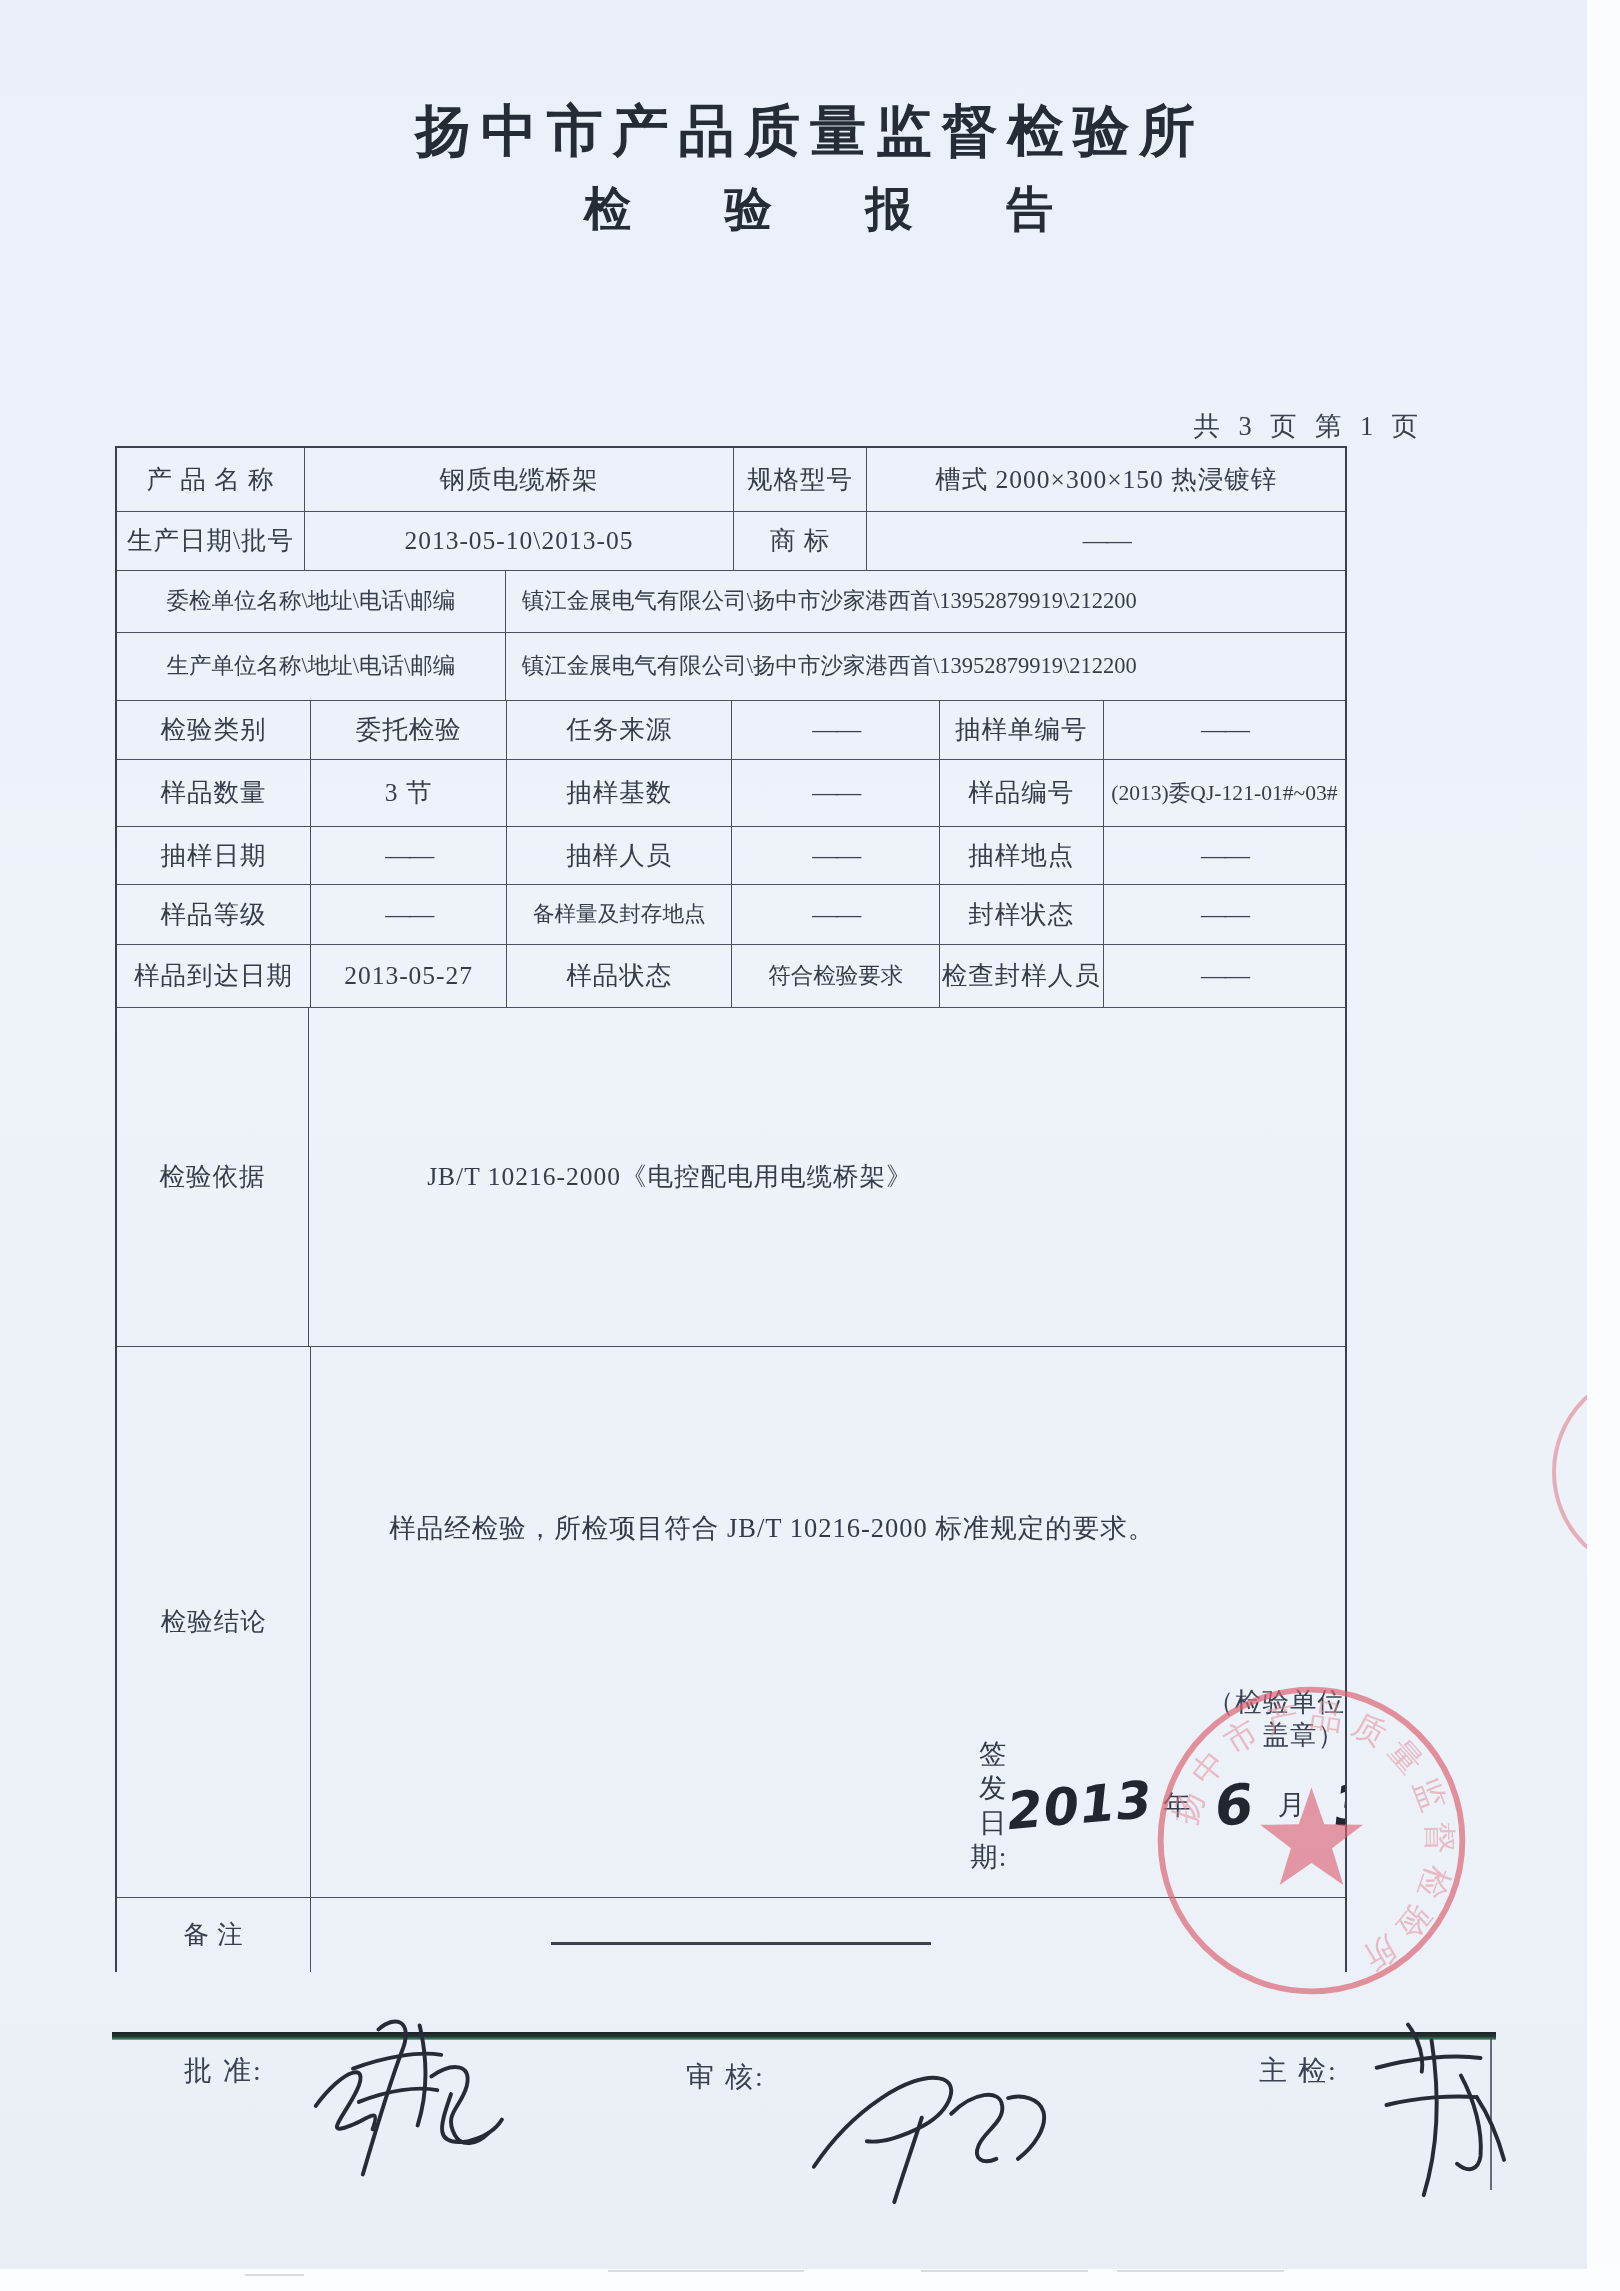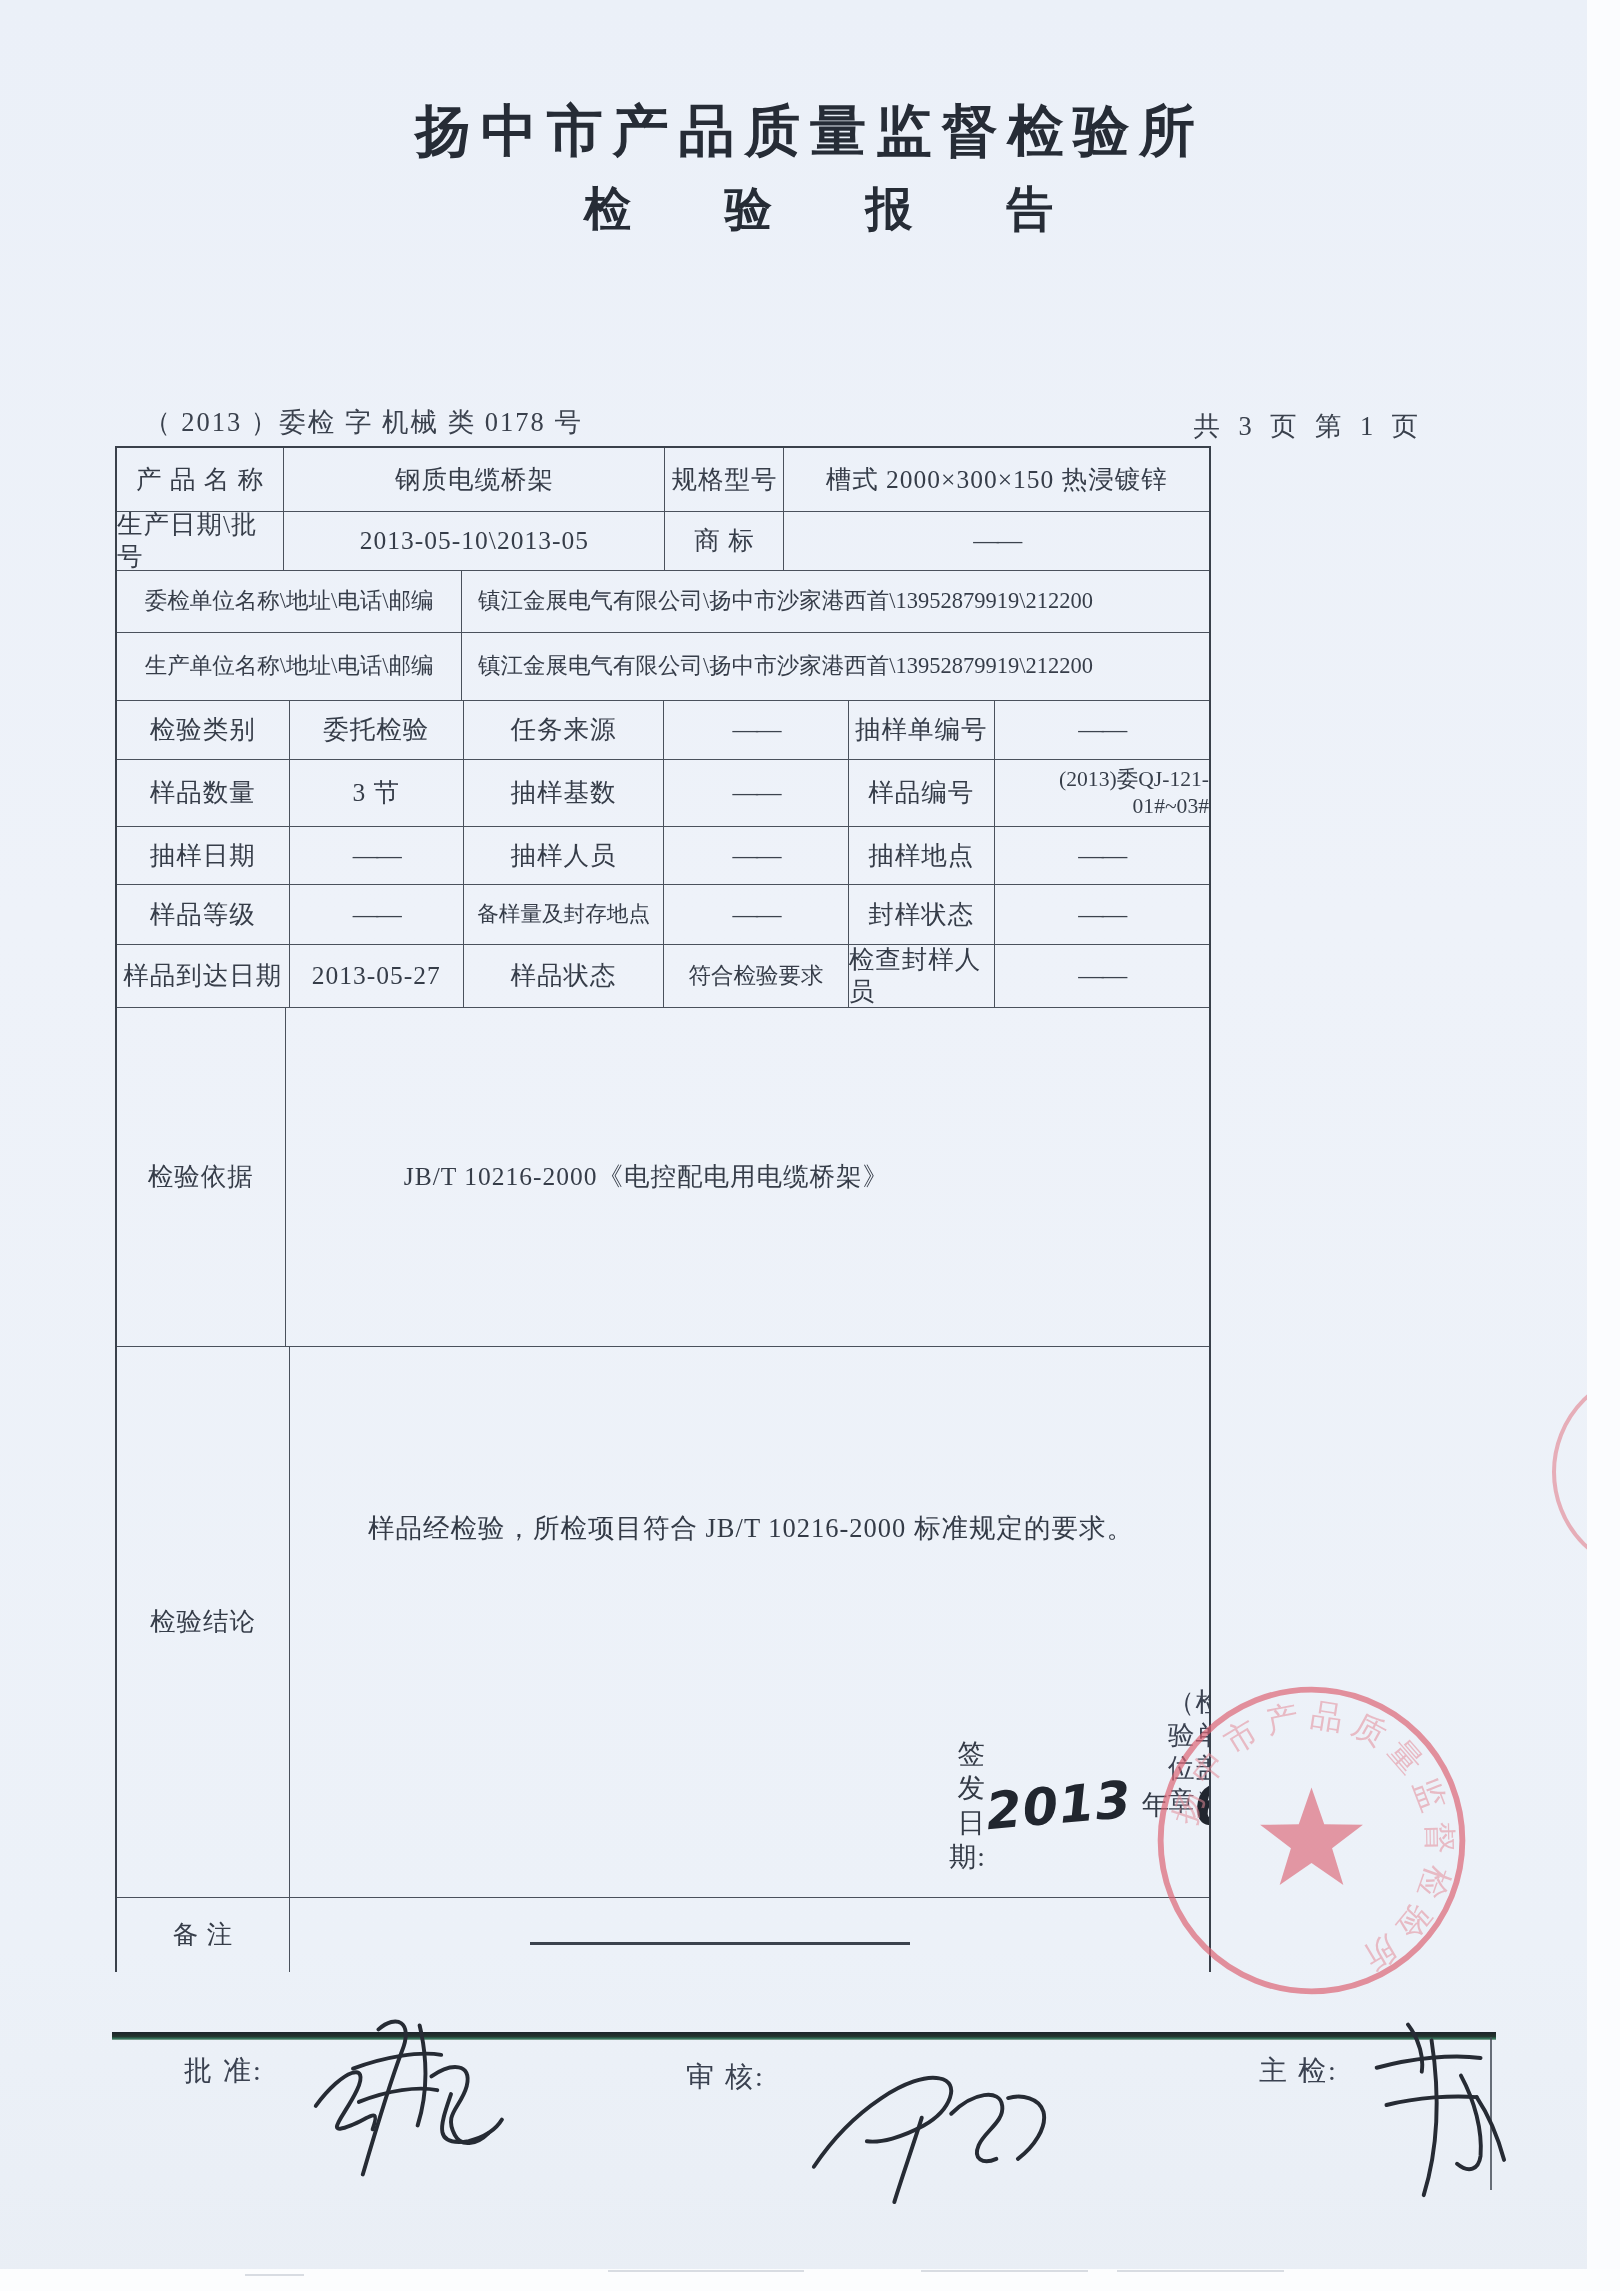--- a/index.html
+++ b/index.html
@@ -17,21 +17,21 @@
   }
   .report-title{
     position:absolute;left:29px;top:178px;width:1620px;text-align:center;
     font-size:47px;font-weight:bold;letter-spacing:41px;color:#262c36;
   }
   .docline{position:absolute;top:404px;left:115px;width:1378px;height:35px;font-size:26.5px;color:#3a414d;}
   .doc-number{position:absolute;left:29px;top:0;letter-spacing:2px;}
   .page-info{position:absolute;right:69px;top:3.9px;letter-spacing:5.9px;}
   
   .rtable{
-    position:absolute;left:115px;top:446px;width:1096px;
+    position:absolute;left:115px;top:446px;width:1232px;
     border:2.9px solid #3a414b;border-bottom:none;box-sizing:border-box;
   }
   .tbl-bottom{
     position:absolute;left:112px;top:2032px;width:1384px;height:7.8px;
     background:linear-gradient(180deg,#1d232b 0%,#23342e 55%,#2e6a54 80%,#8fae9f 100%);
   }
   .row{display:flex;border-bottom:1px solid #4a515c;box-sizing:border-box;}
   .row:last-child{border-bottom:none;}
   .cell{
     border-right:1px solid #4a515c;box-sizing:border-box;
@@ -68,21 +68,20 @@
   .vline-tail{position:absolute;left:1490px;top:2037px;width:2px;height:153px;background:#454c57;opacity:.8;}
 </style>
 </head>
 <body>
 
 <div class="page">
 
   <div class="org-title">扬中市产品质量监督检验所</div>
   <div class="report-title">检 验 报 告</div>
   <div class="docline">
-    <span class="doc-number">（ 2013 ）委检 字 机械 类 0178 号</span>
     <span class="page-info">共 3 页 第 1 页</span>
   </div>
 
   <div class="rtable">
 
     <div class="row" style="height:64px">
       <div class="cell" style="width:211px">产 品 名 称</div>
       <div class="cell" style="width:481px">钢质电缆桥架</div>
       <div class="cell" style="width:150px">规格型号</div>
       <div class="cell" style="width:536px">槽式 2000×300×150 热浸镀锌</div>

